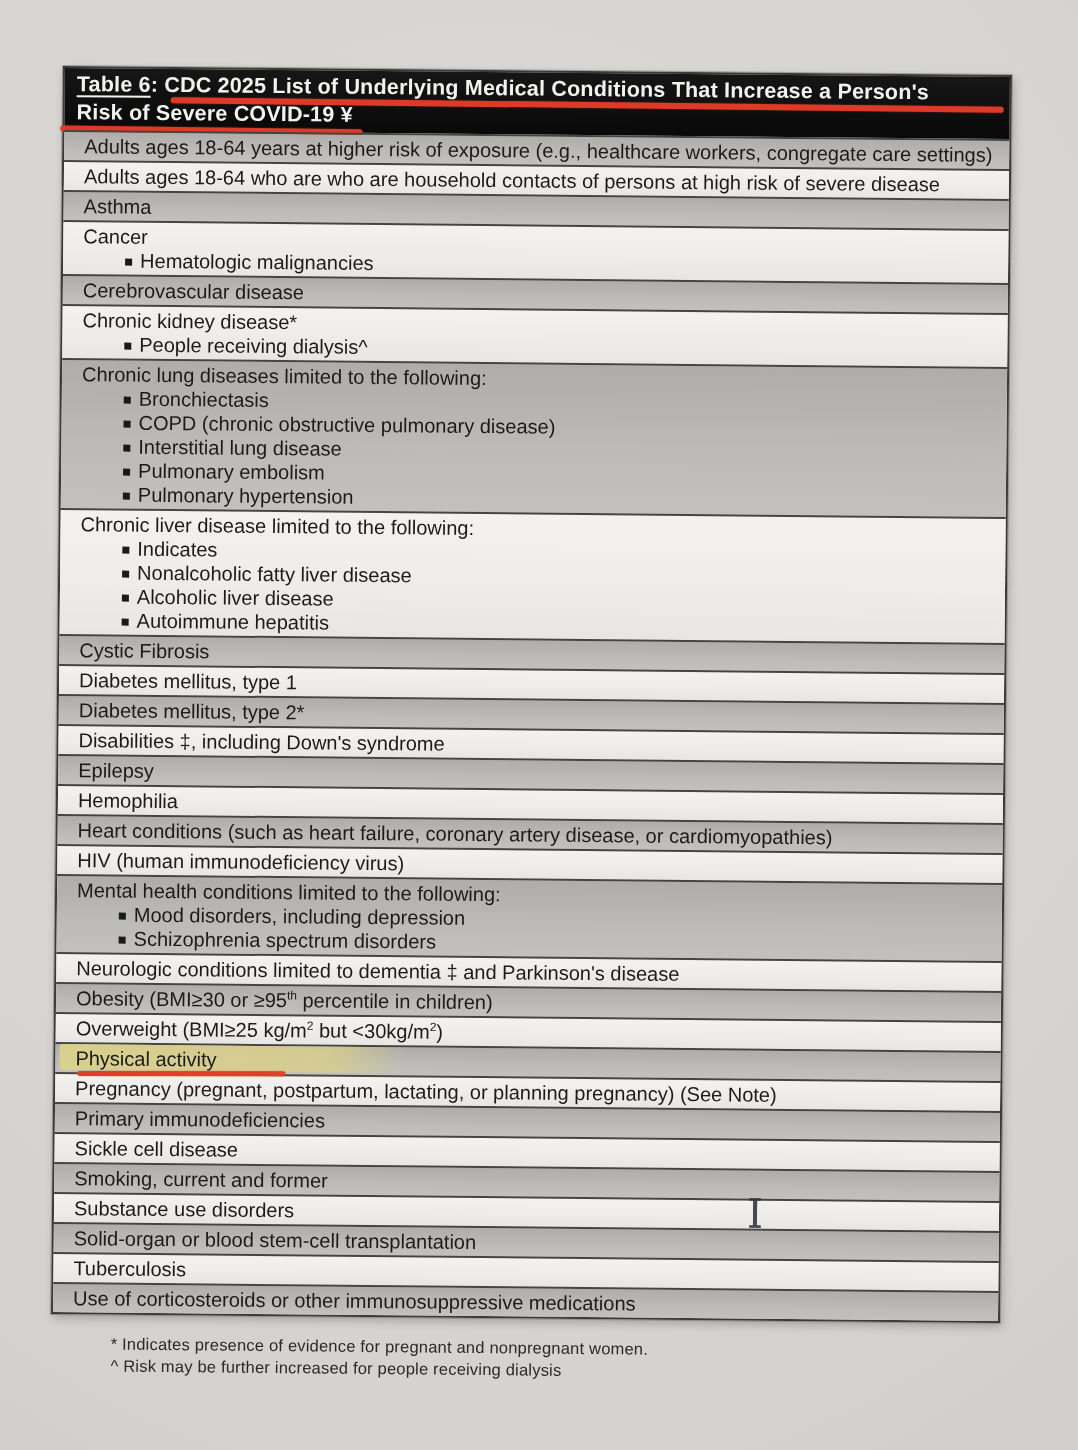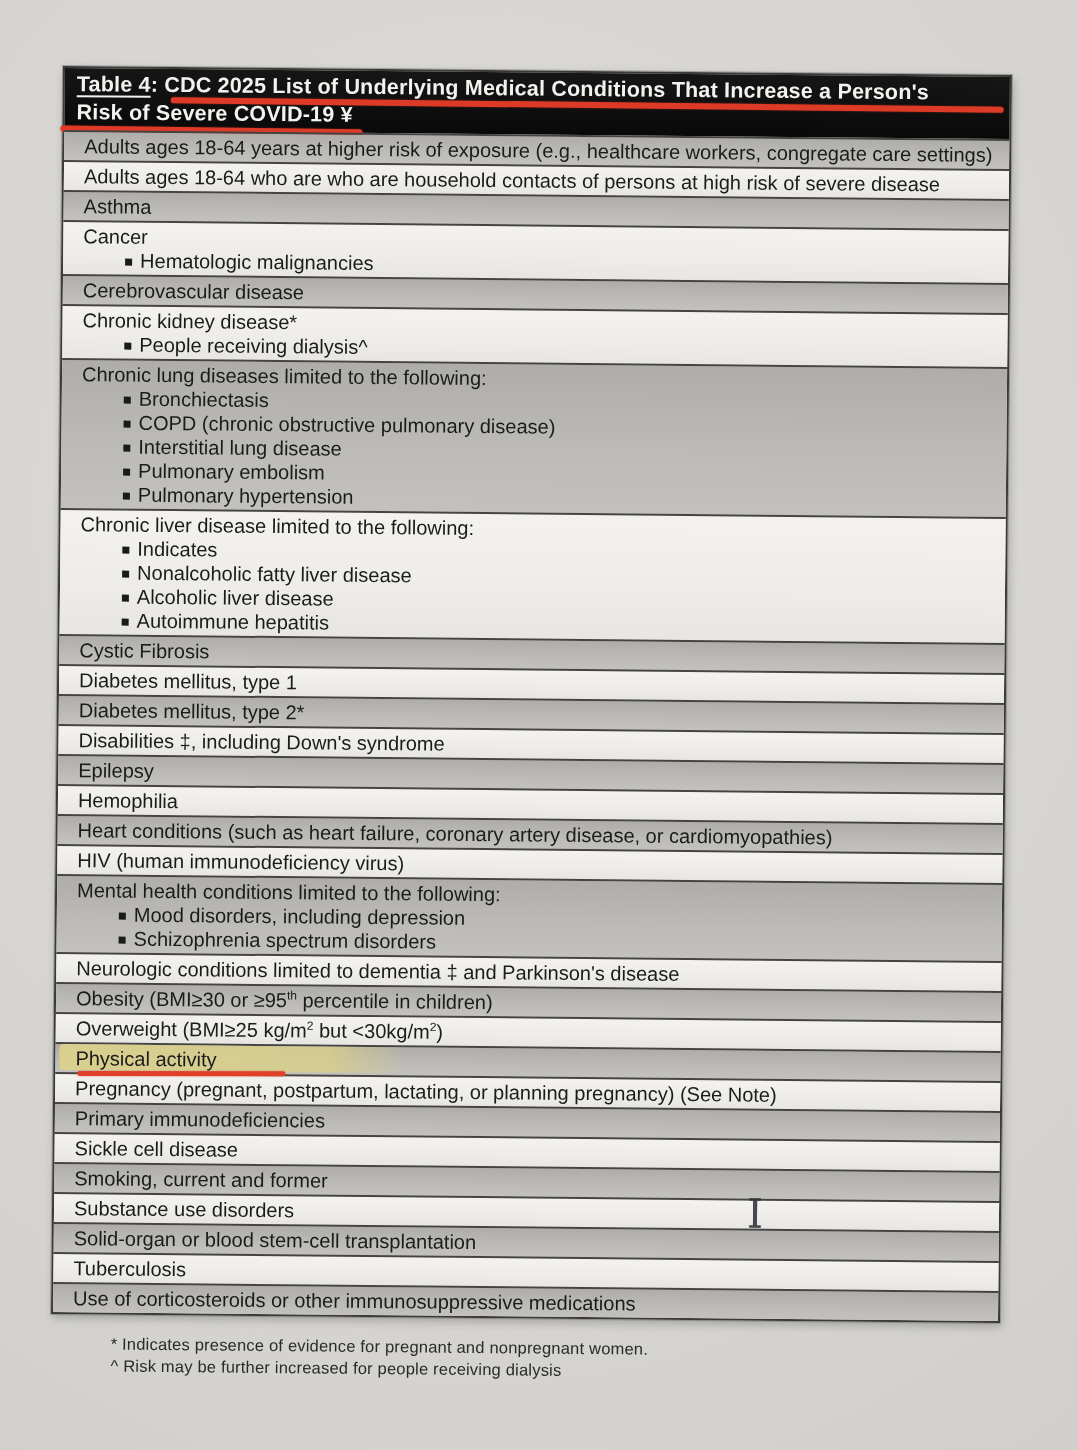--- a/index.html
+++ b/index.html
@@ -58,21 +58,21 @@
   }
   
   .footer{margin:18px 0 0 60px;font-size:16.5px;line-height:22px;color:#2a2a2a;letter-spacing:.2px;}
 </style>
 </head>
 <body>
 
 <div class="photo">
   <div class="doc-table">
     <div class="header">
-      <div><span class="u">Table 4</span><span>: CDC 2025 List of Underlying Medical Conditions That Increase a Person's</span></div>
+      <div><span class="u">Table 6</span><span>: CDC 2025 List of Underlying Medical Conditions That Increase a Person's</span></div>
       <div>Risk of Severe COVID-19 ¥</div>
       <div class="red-line red-line-1"></div>
       <div class="red-line red-line-2"></div>
     </div>
     <div>
         <div class="row gray">
           <div class="main">Adults ages 18-64 years at higher risk of exposure (e.g., healthcare workers, congregate care settings)</div>
         </div>
         <div class="row white">
           <div class="main">Adults ages 18-64 who are who are household contacts of persons at high risk of severe disease</div>

